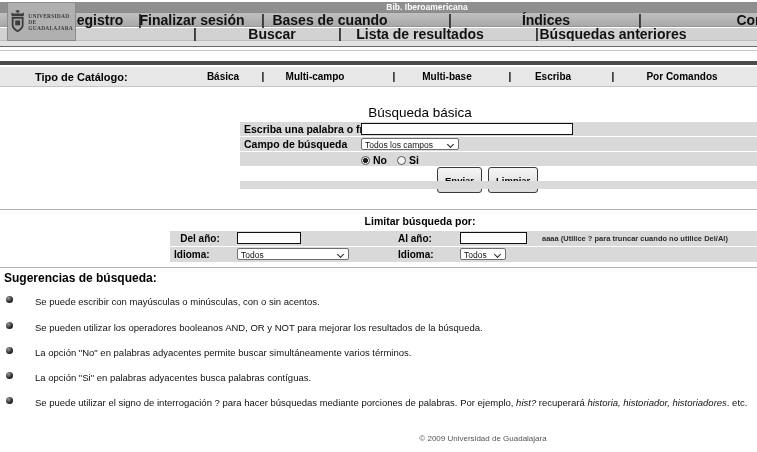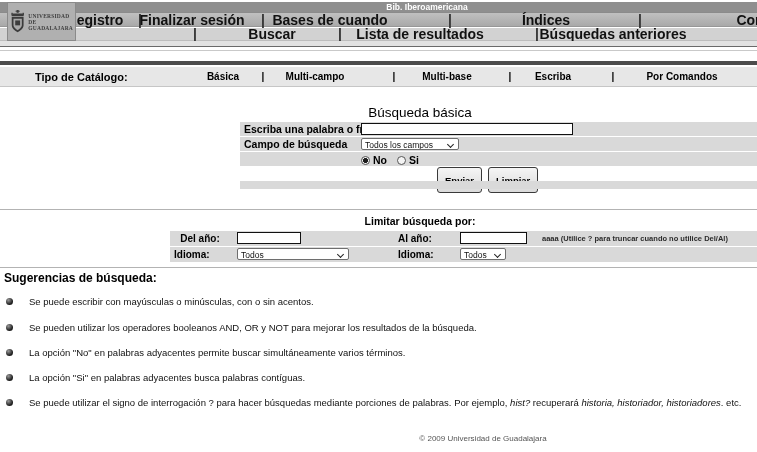--- a/index.html
+++ b/index.html
@@ -63,21 +63,21 @@
   .hr { height:0; border-top:1px solid #b3b3b3; width:757px; left:0; }
   #h-limit { left:420px; top:215px; font-size:10.5px; font-weight:bold; }
   #limit { left:170px; top:231px; width:587px; }
   .lrow { position:relative; height:15px; background:#d9d9d9; margin-bottom:1px; }
   .lrow .llab { position:absolute; top:0; font-size:10px; font-weight:bold; line-height:15px; white-space:nowrap; }
   .lrow .lctl { position:absolute; top:1px; }
   #hint { position:absolute; left:372px; top:0; font-size:7.5px; line-height:15px; color:#2b2b2b; white-space:nowrap;font-weight:bold; }
 
   
   #h-sug { left:4px; top:271px; font-size:12px; font-weight:bold; }
-  .bullet { position:absolute; left:6px; display:flex; align-items:center; gap:16px; white-space:nowrap; }
+  .bullet { position:absolute; left:6px; display:flex; gap:22px; white-space:nowrap; }
   .ball { width:7px; height:7px; border-radius:50%; flex:0 0 7px;
     background:radial-gradient(circle at 35% 30%, #9a9a9a, #1e1e1e 65%); }
   .btext { font-size:9.5px; color:#111; }
   .btext i { font-style:italic; }
 
   #footer { left:483px; top:434px; font-size:8px; color:#555;text-align:right; }
 </style>
 </head>
 <body>
 

